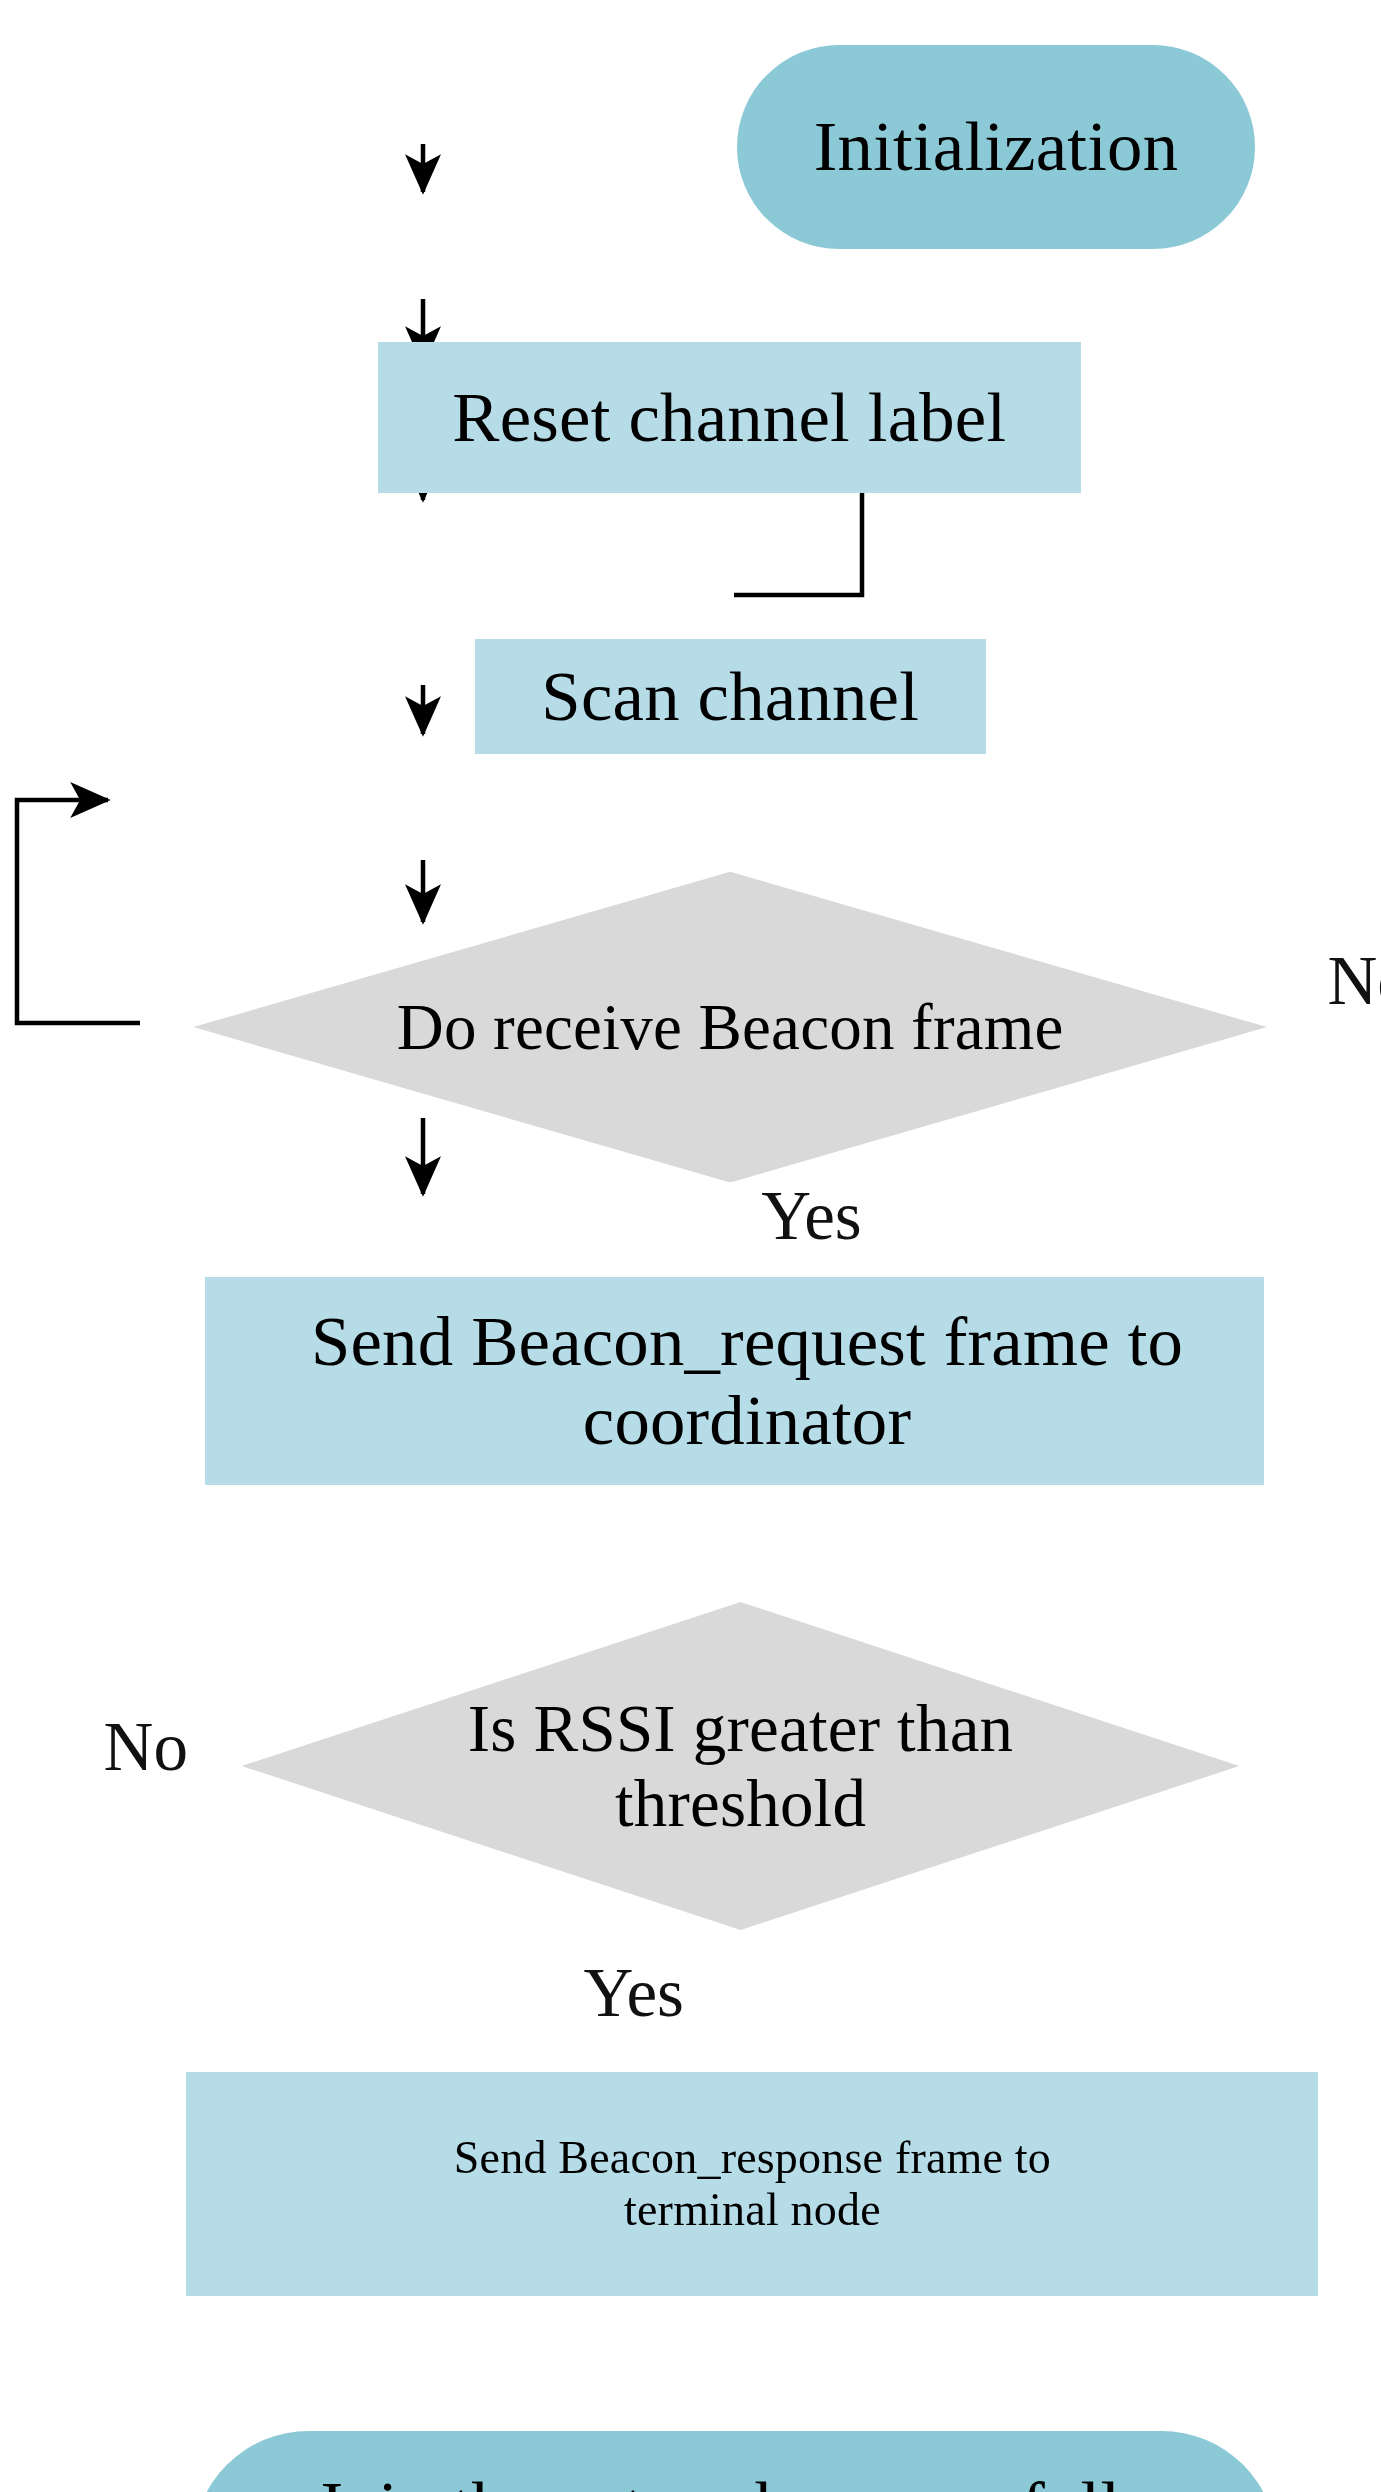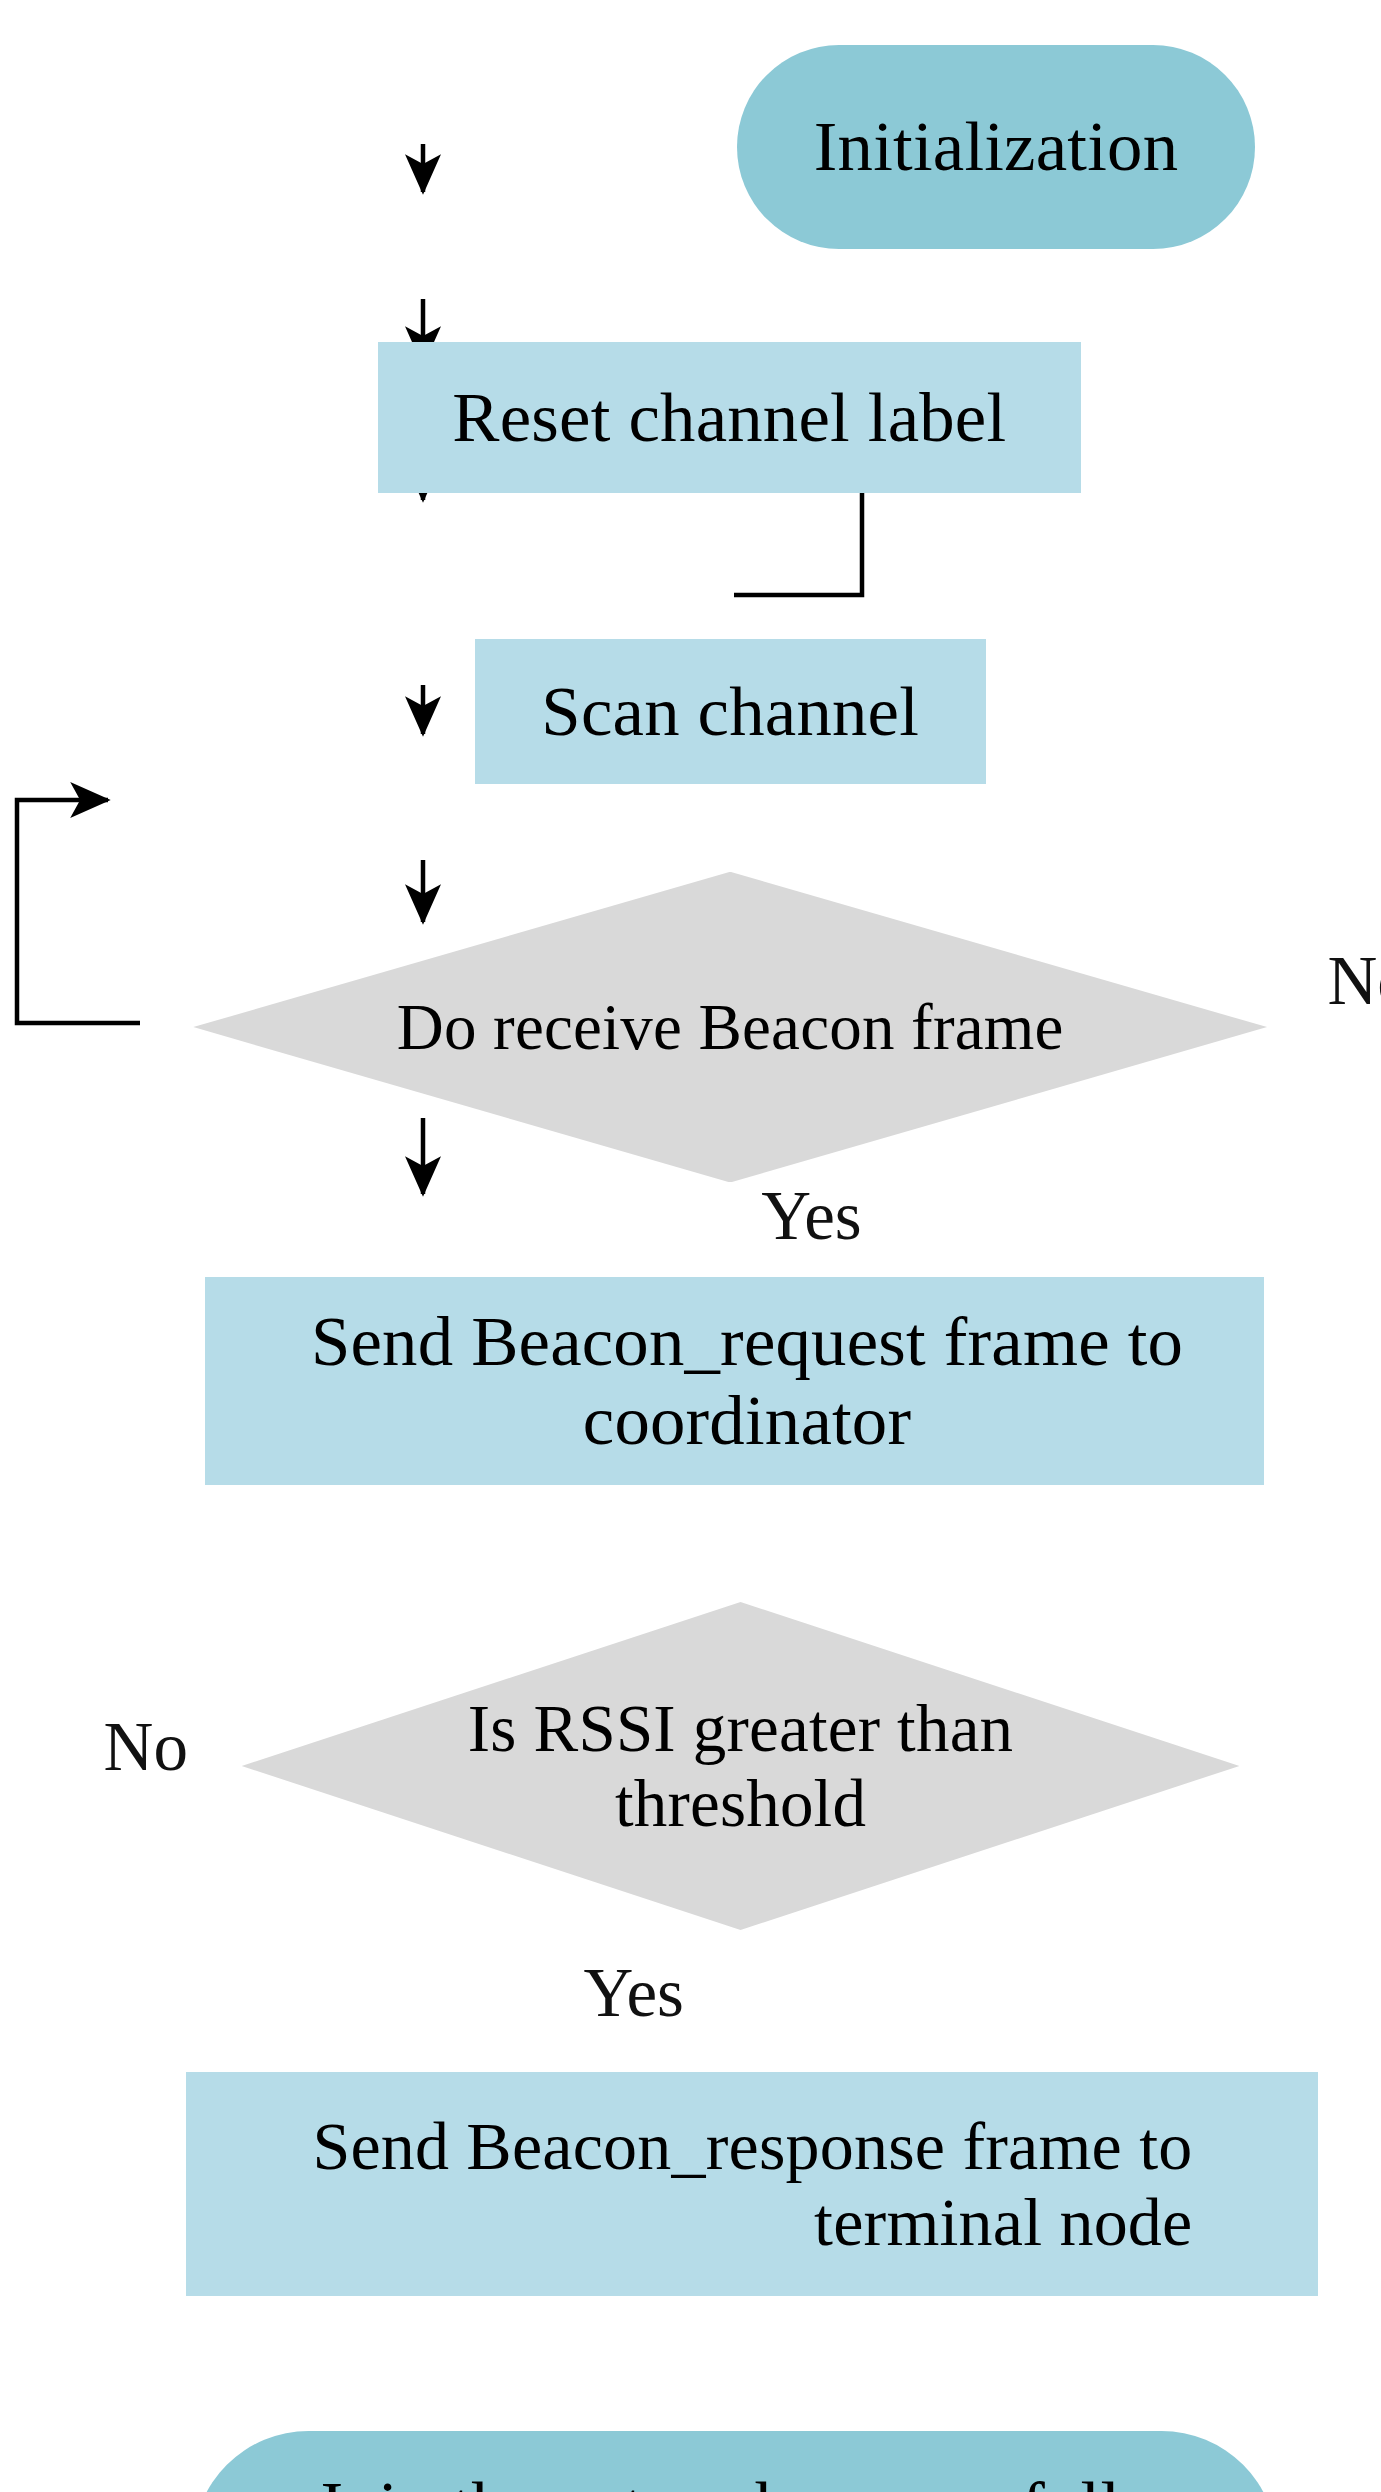--- a/index.html
+++ b/index.html
@@ -138,41 +138,41 @@
   </svg>
 
   <div class="node node-terminator" id="node-initialization" style="left: 737.109px; top: 44.8825px; width: 517.875px; height: 203.697px; font-size: 70.7763px; border-radius: 151.91px;">
     <span class="node-label">Initialization</span>
   </div>
 
   <div class="node node-process" id="node-reset-channel" style="left: 378.049px; top: 341.798px; width: 702.584px; height: 151px; font-size: 70.7763px;">
     <span class="node-label">Reset channel label</span>
   </div>
 
-  <div class="node node-process" id="node-scan-channel" style="left: 474.719px; top: 638.712px; width: 510.97px; height: 145px; font-size: 70.7763px;">
+  <div class="node node-process" id="node-scan-channel" style="left: 474.719px; top: 638.712px; width: 510.97px; height: 115px; font-size: 70.7763px;">
     <span class="node-label">Scan channel</span>
   </div>
 
   <div class="node node-decision" id="node-decision-beacon" style="left: 193.34px; top: 871.756px; width: 1073.73px; height: 310.725px; font-size: 65px;">
     <span class="decision-shape"></span>
     <span class="node-label decision-text">Do receive Beacon frame</span>
   </div>
 
   <div class="node node-process" id="node-send-request" style="left: 205.424px; top: 1277.42px; width: 1058.19px; height: 207.15px; font-size: 70.7763px; padding-left: 25px;">
     <span class="node-label">Send Beacon_request frame to
 coordinator</span>
   </div>
 
   <div class="node node-decision" id="node-decision-rssi" style="left: 241.675px; top: 1601.96px; width: 997.773px; height: 327.988px; font-size: 67px;">
     <span class="decision-shape"></span>
     <span class="node-label decision-text">Is RSSI greater than
 threshold</span>
   </div>
 
-  <div class="node node-process" id="node-send-response" style="left: 186.435px; top: 2071.5px; width: 1132px; height: 224.412px; font-size: 68px; text-align: right;">
+  <div class="node node-process" id="node-send-response" style="left: 186.435px; top: 2071.5px; width: 1132px; height: 224.412px; font-size: 46px;">
     <span class="node-label">Send Beacon_response frame to
 terminal node</span>
   </div>
 
   <div class="node node-terminator" id="node-join-network" style="left: 193.34px; top: 2430.56px; width: 1084.09px; height: 231.317px; font-size: 70.7763px; border-radius: 151.91px;">
     <span class="node-label">Join the network successfully
 and getting address</span>
   </div>
 
   <span class="edge-label" id="label-no-beacon" style="left: 1327.49px; top: 945.985px; font-size: 69.05px;">No</span>

